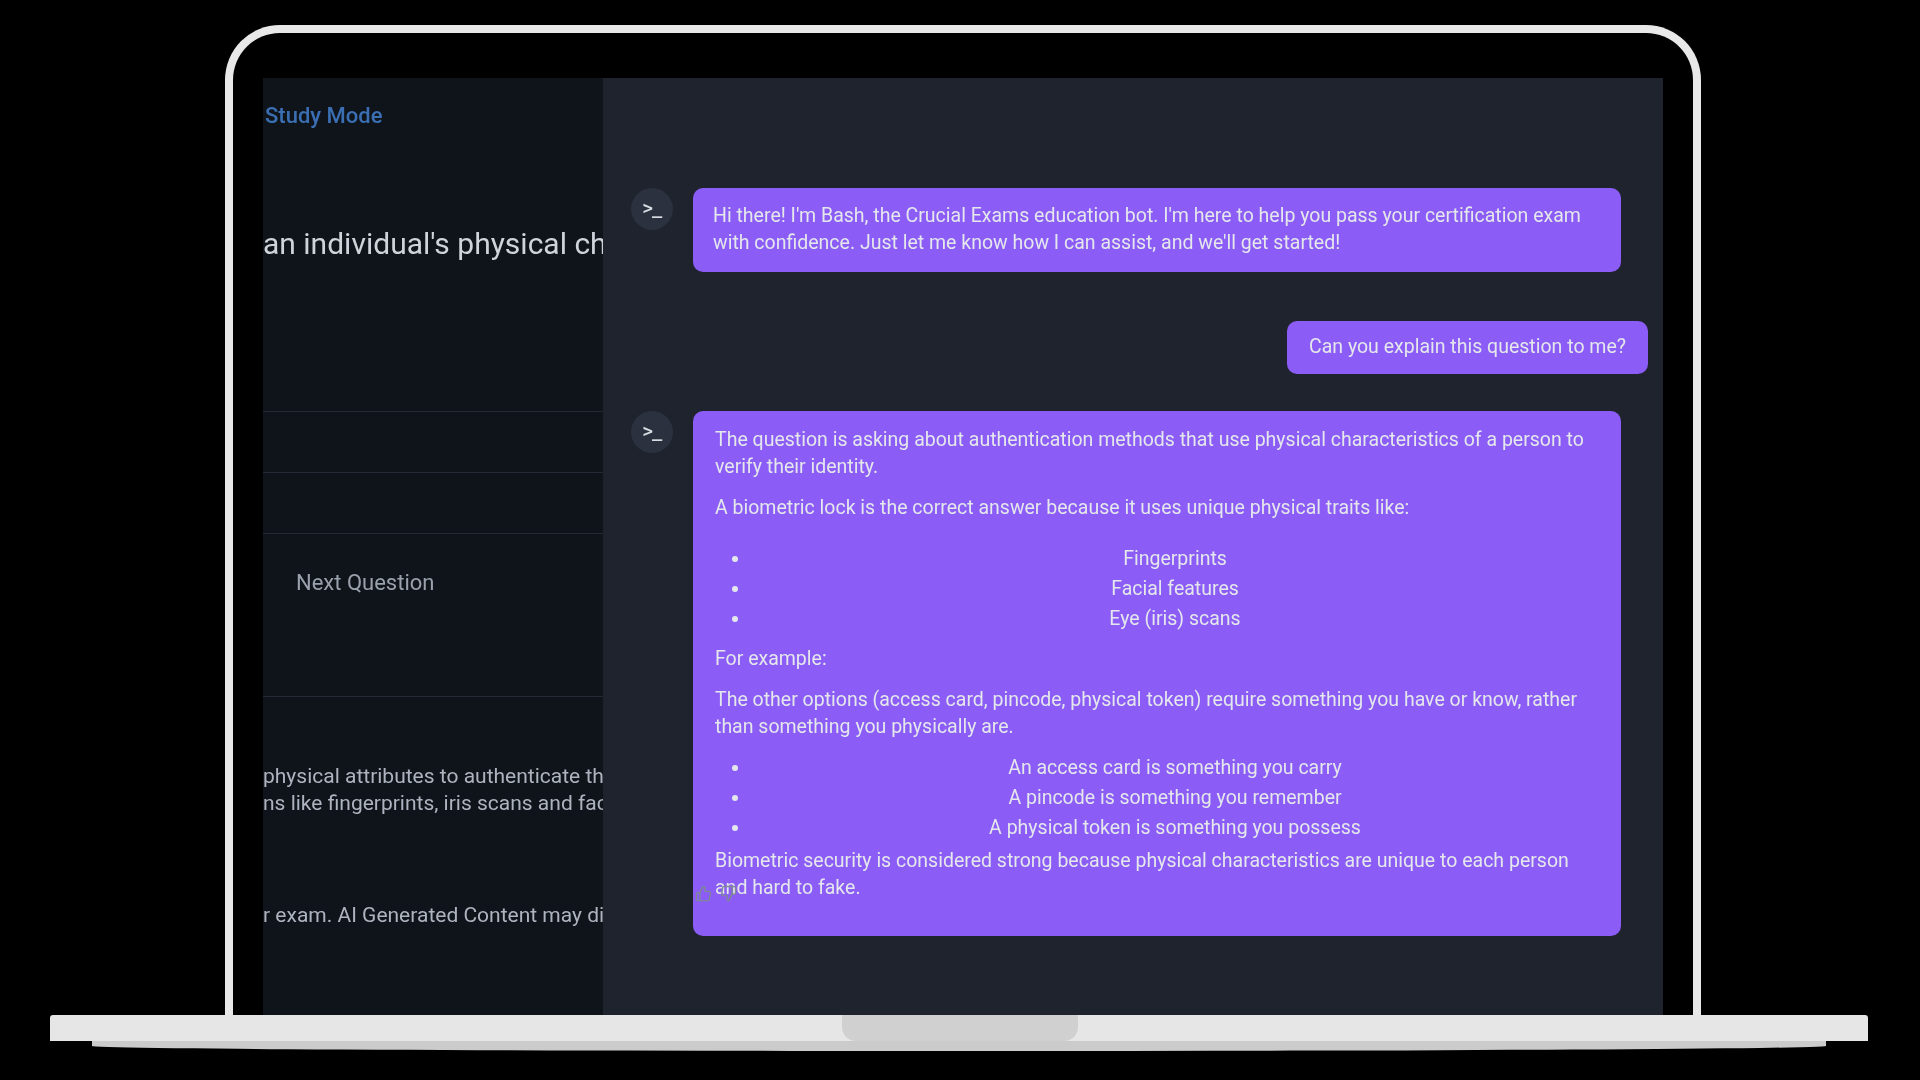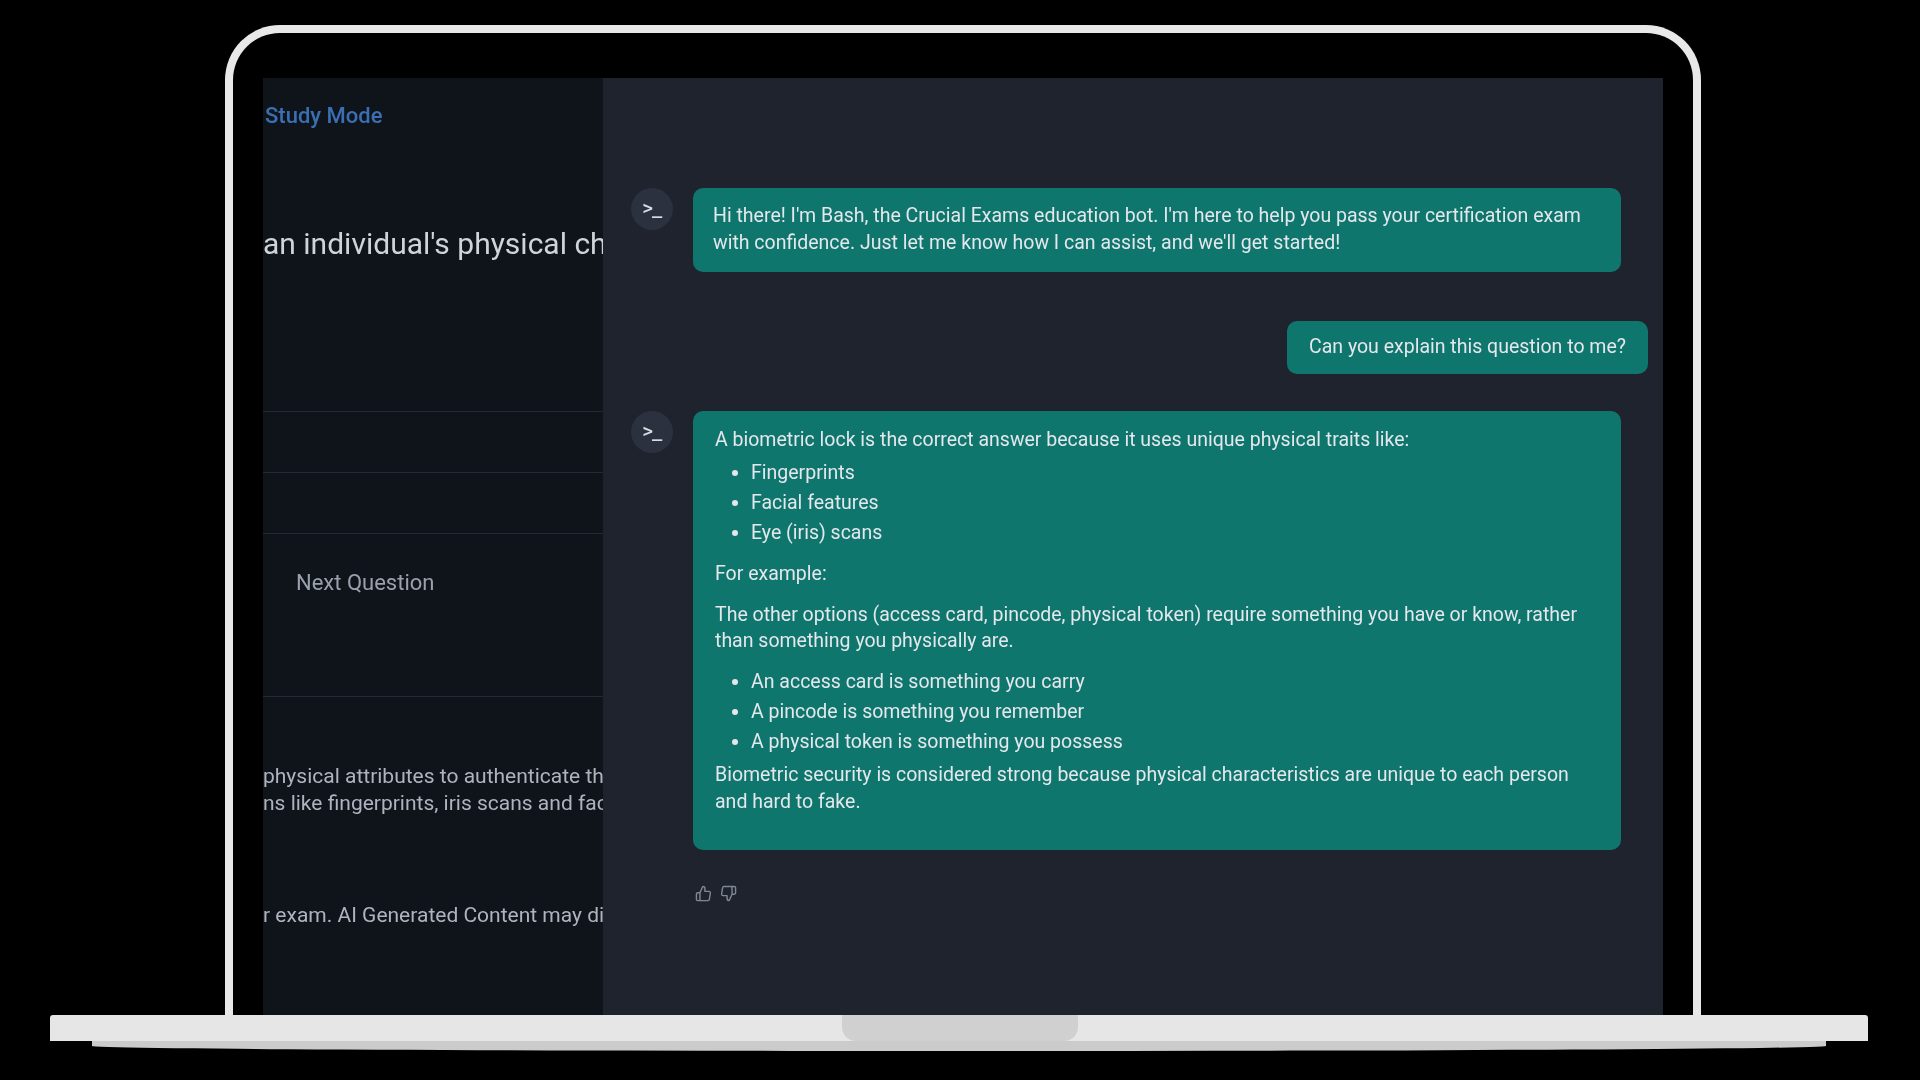--- a/index.html
+++ b/index.html
@@ -158,35 +158,35 @@
     height: 42px;
     border-radius: 50%;
     background: #2b313f;
     display: flex;
     align-items: center;
     justify-content: center;
     flex-shrink: 0;
     color: #d9dce2;
   }
   .bubble {
-    background: #0f766e;
+    background: #8b5cf6;
     border-radius: 10px;
     padding: 15px 20px;
     color: #e4e7ec;
   }
   .msg.bot1 { left: 28px; top: 110px; width: 1000px; }
   .msg.bot1 .bubble { width: 928px; }
   .msg.user { right: 15px; top: 243px; justify-content: flex-end; }
   .msg.user .bubble { padding: 13px 22px; }
   .msg.bot2 { left: 28px; top: 333px; width: 1000px; align-items: flex-start; }
   .msg.bot2 .bubble { width: 928px; padding: 16px 22px 18px 22px; }
   .bubble p { margin: 0 0 14px 0; }
-  .bubble p.intro2 { margin-bottom: 6px; }
+  .bubble p.intro2 { margin-bottom: 24px; }
   .bubble p.last { margin-bottom: 16px; }
-  .bubble ul { margin: 0 0 14px 22px; padding-left: 14px; }
+  .bubble ul { margin: 0 0 14px 22px; padding-left: 14px; text-align: center; }
   .bubble ul.last { margin-bottom: 6px; }
   .bubble li { margin: 3px 0; }
   .feedback {
     position: absolute;
     left: 92px;
     top: 805px;
     display: flex;
     gap: 8px;
     color: #7f8896;
   }
@@ -235,20 +235,21 @@
         <div class="bubble">
           <span>Can you explain this question to me?</span>
         </div>
       </div>
 
       <div class="msg bot2">
         <div class="avatar">
           <span class="prompt-icon">&gt;_</span>
         </div>
         <div class="bubble">
+          <p>The question is asking about authentication methods that use physical characteristics of a person to verify their identity.</p>
           <p class="intro2">A biometric lock is the correct answer because it uses unique physical traits like:</p>
           <ul>
             <li>Fingerprints</li>
             <li>Facial features</li>
             <li>Eye (iris) scans</li>
           </ul>
           <p>For example:</p>
           <p>The other options (access card, pincode, physical token) require something you have or know, rather than something you physically are.</p>
           <ul class="last">
             <li>An access card is something you carry</li>

